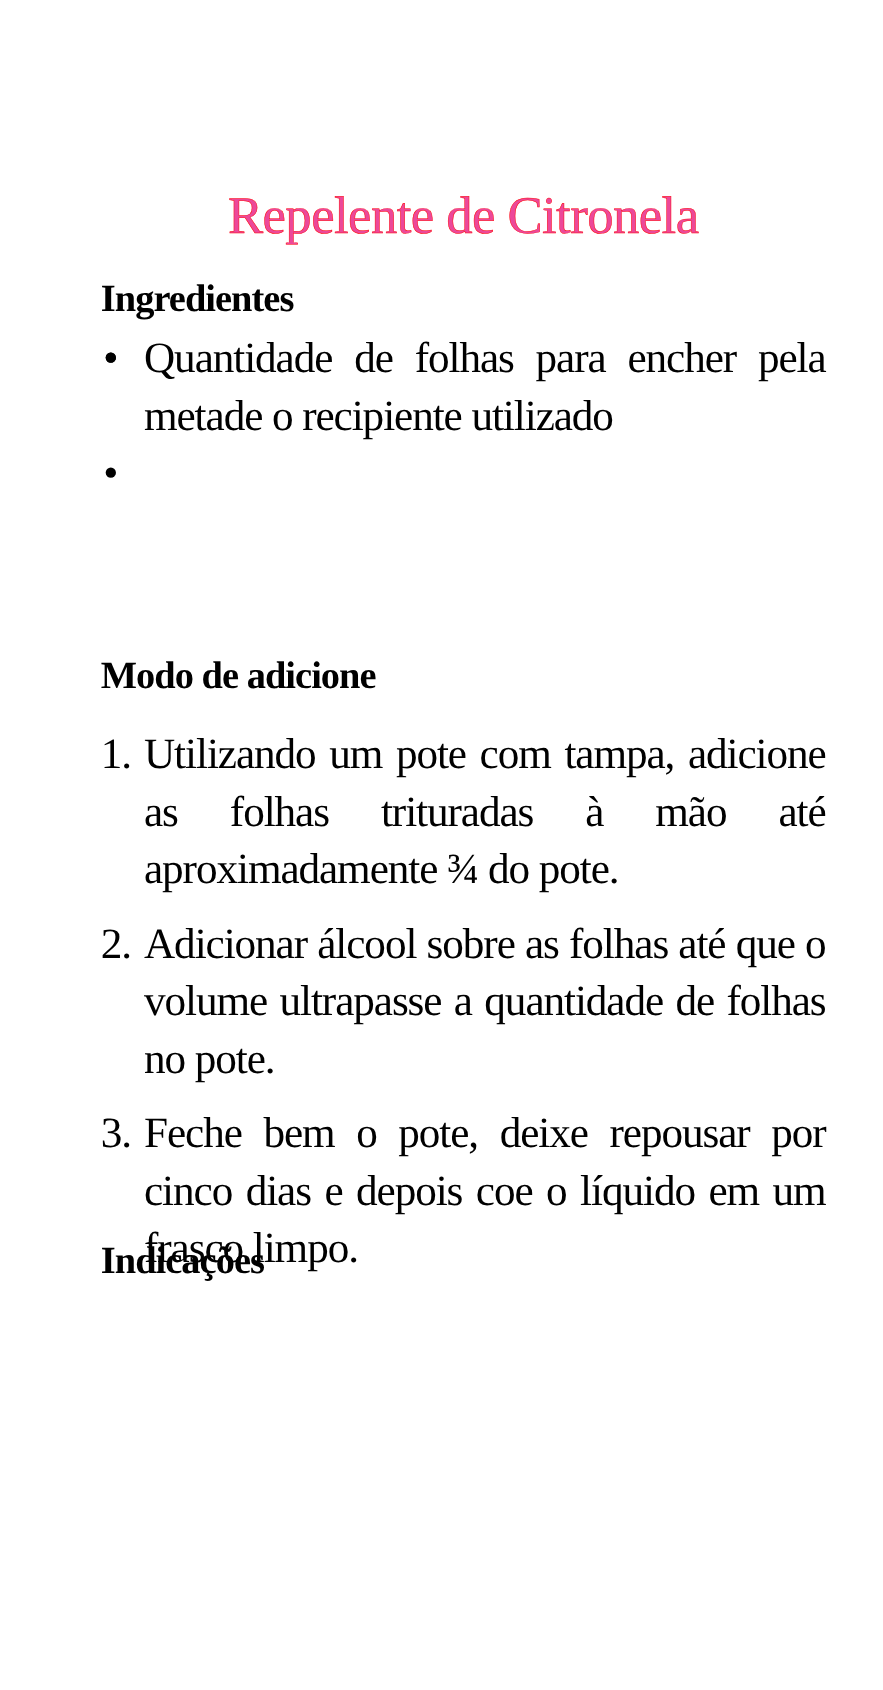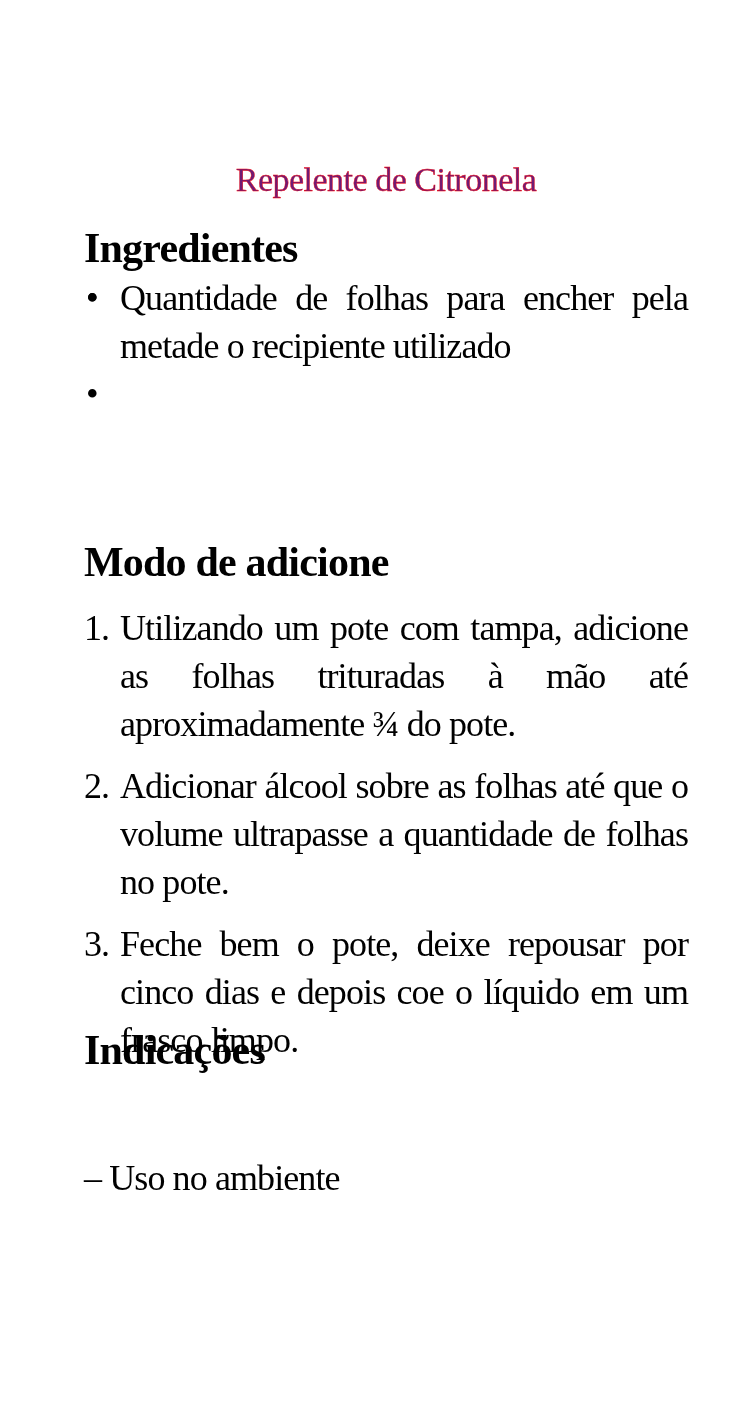--- a/index.html
+++ b/index.html
@@ -1,22 +1,22 @@
 <!DOCTYPE html>
 <html><head>
 <meta charset="utf-8">
 <style>
   html, body { margin: 0; padding: 0; background: #ffffff; }
   body { width: 736px; height: 1408px; position: relative; overflow: hidden;
          font-family: "Liberation Serif", "DejaVu Serif", serif; color: #000; }
   .page { position: absolute; left: 84px; top: 0; width: 604px; }
   .title { position: absolute; left: 0; width: 100%; top: 150px; text-align: center;
-           color: #701a75; font-size: 34px; line-height: 60px; margin: 0; font-weight: normal;
+           color: #ec4899; font-size: 44px; line-height: 60px; margin: 0; font-weight: normal;
            letter-spacing: -0.5px; -webkit-text-stroke: 0.4px #ff0000; }
-  .heading { position: absolute; left: 0; margin: 0; font-size: 42px; line-height: 48px;
+  .heading { position: absolute; left: 0; margin: 0; font-size: 32px; line-height: 48px;
              font-weight: bold; letter-spacing: -0.8px; }
   .text { font-size: 36px; line-height: 48px; letter-spacing: -0.9px; }
   .bullets { position: absolute; left: 0; width: 604px; top: 274px; margin: 0; padding: 0; list-style: none; }
   .bullets li { position: relative; padding-left: 36px; text-align: justify; }
   .bullets li .bul { position: absolute; left: 2px; top: 0; }
   .steps { position: absolute; left: 0; width: 604px; top: 604px; margin: 0; padding: 0; list-style: none; }
   .steps li { position: relative; padding-left: 36px; text-align: justify; margin-bottom: 14px; }
   .steps li .num { position: absolute; left: 0; top: 0; }
   .indic { position: absolute; left: 0; top: 1154px; width: 604px; margin: 0; padding: 0; list-style: none; }
   .indic li { margin-bottom: 14px; }
@@ -52,15 +52,14 @@
       <span>Adicionar álcool sobre as folhas até que o volume ultrapasse a quantidade de folhas no pote.</span>
     </li>
     <li>
       <span class="num">3.</span>
       <span>Feche bem o pote, deixe repousar por cinco dias e depois coe o líquido em um frasco limpo.</span>
     </li>
   </ol>
 
   <h2 class="heading" style="top:1026px">Indicações</h2>
   <ul class="indic text">
-    <li>– Uso no ambiente</li>
   </ul>
 </div>
 
 </body></html>

